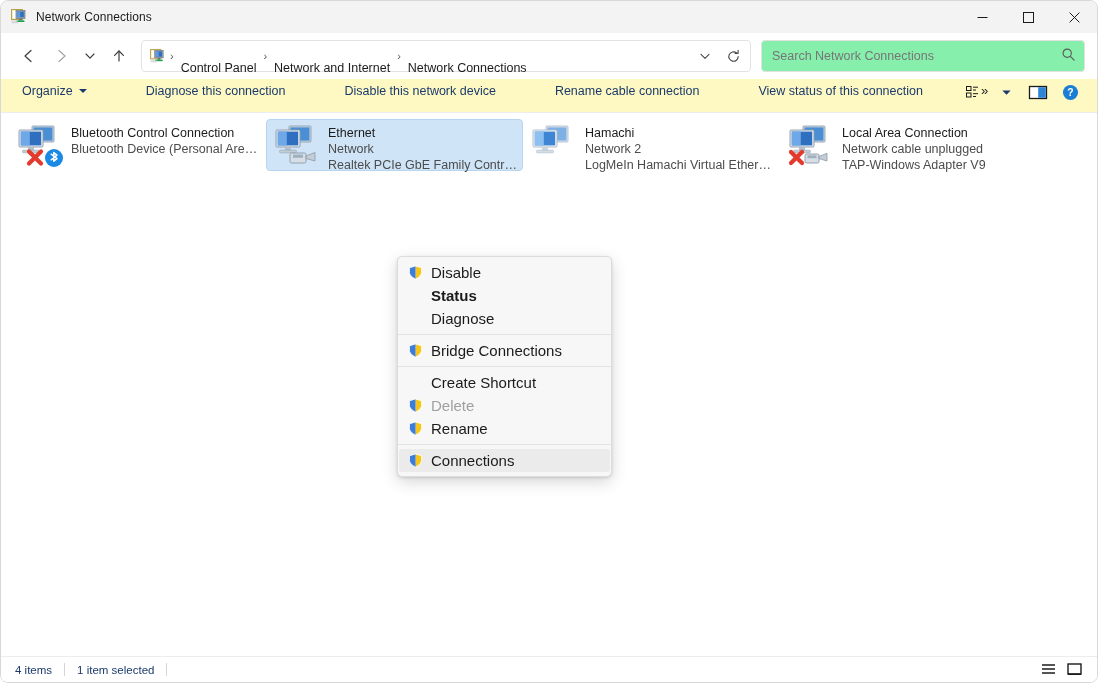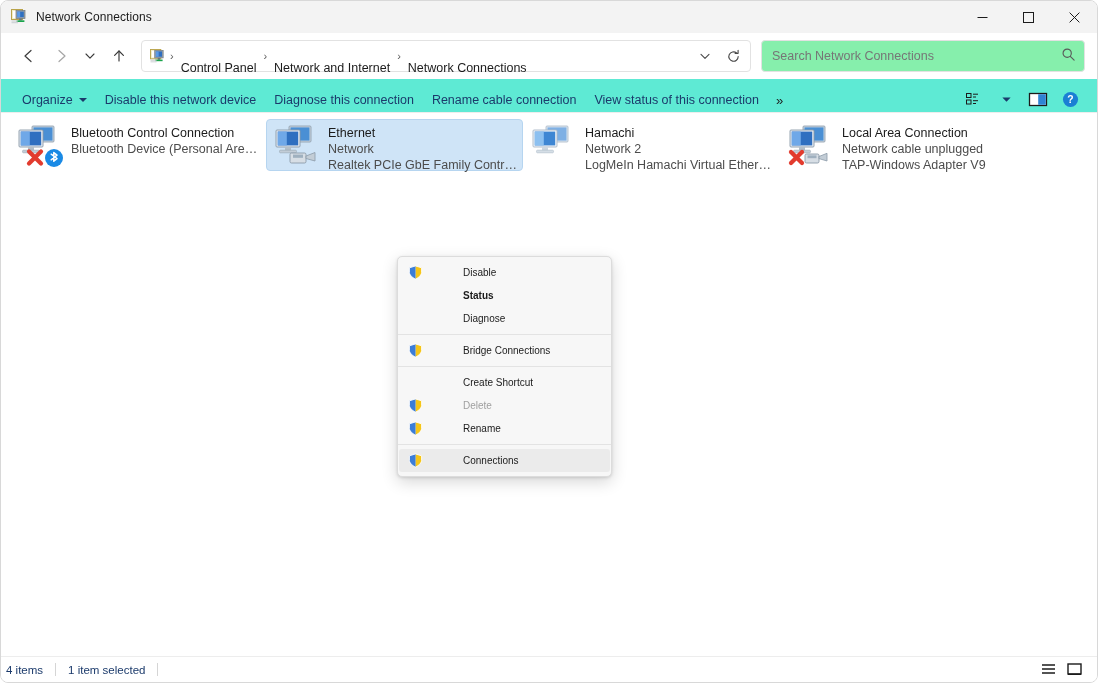--- a/index.html
+++ b/index.html
@@ -140,27 +140,28 @@
     font-size: 12.5px;
     font-family: "Liberation Sans", sans-serif;
     color: #767676;
     background: transparent;
   }
   .search-input::placeholder { color: #767676; }
 
   
   .cmdbar {
     height: 34px;
-    background: #5eead4;
+    background: #fef9c3;
     border-bottom: 1px solid #ededed;
     display: flex;
-    align-items: flex-end;
+    align-items: flex-start;
     padding: 0 12px;
     flex: 0 0 auto;
     position: relative;
+    gap: 41px;
   }
   .cmd-item {
     font-size: 12.5px;
     color: #1b3a6b;
     padding: 5px 9px;
     border-radius: 4px;
     white-space: nowrap;
     display: flex;
     align-items: center;
     gap: 6px;
@@ -263,43 +264,42 @@
     height: 23px;
     display: flex;
     align-items: center;
     padding: 0 8px;
     gap: 8px;
     margin: 0 1px;
     border-radius: 3px;
   }
   .ctx-item.hovered { background: #ebebeb; }
   .ctx-label {
-    font-size: 10px;
+    font-size: 15px;
     color: #1b1b1b;
     white-space: nowrap;
-    margin-left: 32px;
   }
   .ctx-label.bold { font-weight: bold; }
   .ctx-label.disabled { color: #a0a0a0; }
   .ctx-ico { width: 16px; height: 16px; flex: 0 0 auto; display:flex; align-items:center; justify-content:center;}
   .ctx-ico.blank { }
   .ctx-sep {
     height: 1px;
     background: #e3e3e3;
     margin: 4px 0px;
   }
 
   
   .statusbar {
     height: 26px;
     background: #ffffff;
     border-top: 1px solid #ededed;
     display: flex;
     align-items: center;
-    padding: 0 5px;
+    padding: 0 14px;
     flex: 0 0 auto;
     position: relative;
   }
   .status-text {
     font-size: 11.5px;
     color: #1b3a6b;
     white-space: nowrap;
   }
   .status-div {
     width: 1px; height: 13px;
@@ -431,24 +431,24 @@
       </span>
     </div>
   </div>
 
   <div class="cmdbar">
     <div class="cmd-item">
       <span>Organize</span>
       <span class="cmd-caret"></span>
     </div>
     <div class="cmd-item">
+      <span>Diagnose this connection</span>
+    </div>
+    <div class="cmd-item">
       <span>Disable this network device</span>
-    </div>
-    <div class="cmd-item">
-      <span>Diagnose this connection</span>
     </div>
     <div class="cmd-item">
       <span>Rename cable connection</span>
     </div>
     <div class="cmd-item">
       <span>View status of this connection</span>
     </div>
     <div class="cmd-chev">»</div>
 
     <div class="cmd-right">

